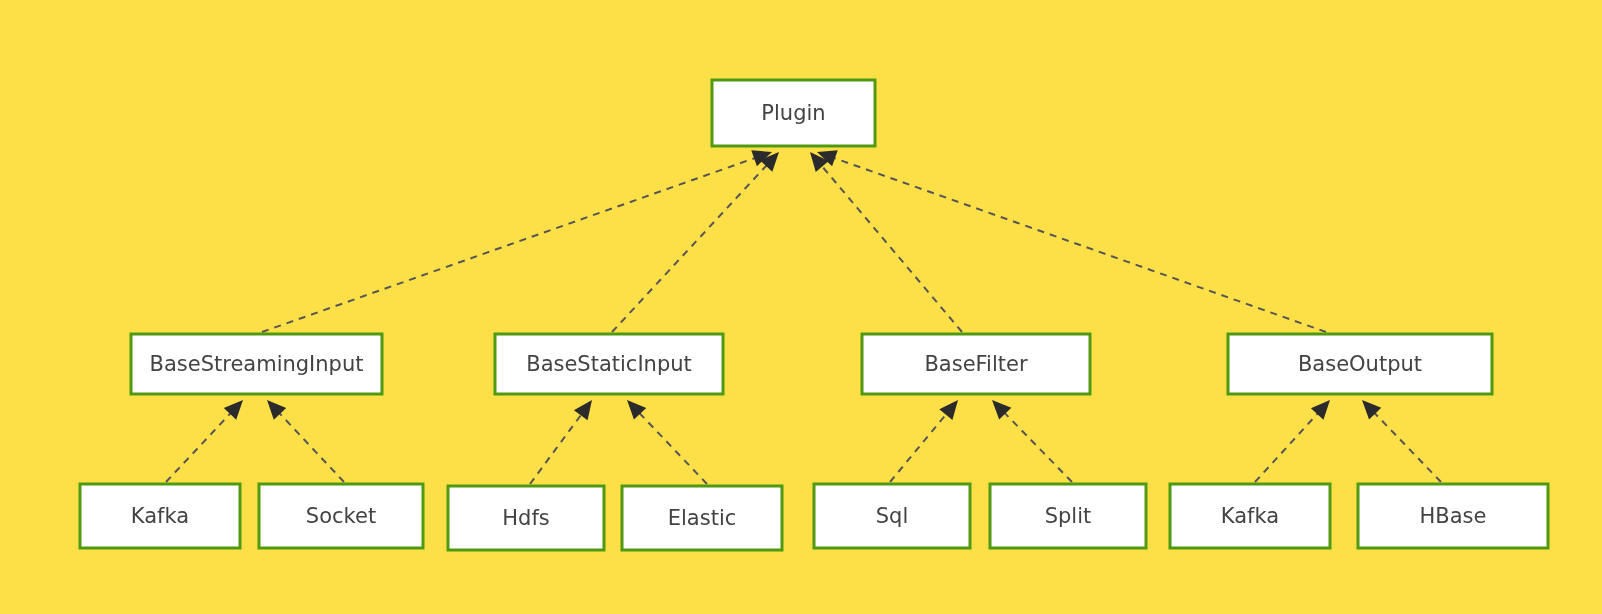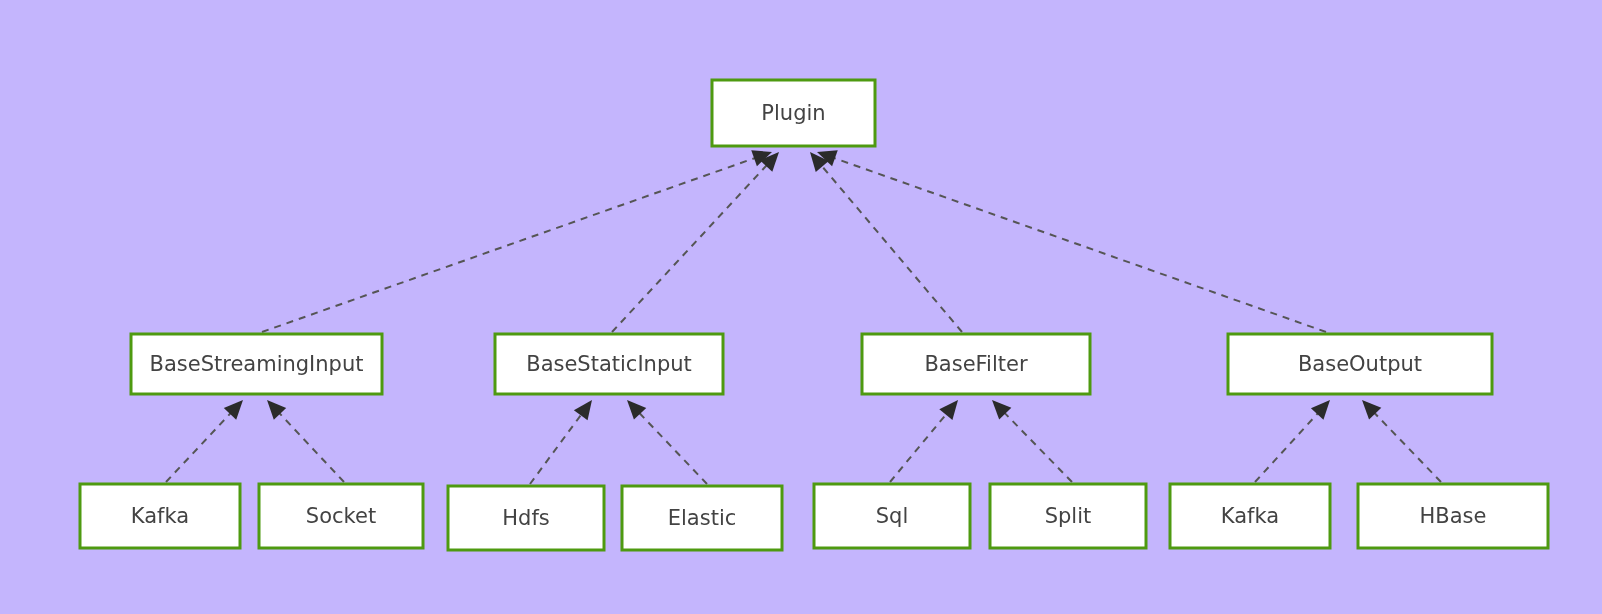--- a/index.html
+++ b/index.html
@@ -7,21 +7,21 @@
     padding: 0;
     background: #ffffff;
   }
   body {
     font-family: "DejaVu Sans", "Liberation Sans", sans-serif;
   }
   #diagram-root {
     position: relative;
     width: 1602px;
     height: 614px;
-    background: #c4b5fd;
+    background: #fde047;
     overflow: hidden;
   }
   svg.diagram-canvas {
     position: absolute;
     left: 0;
     top: 0;
     width: 1602px;
     height: 614px;
     display: block;
   }

